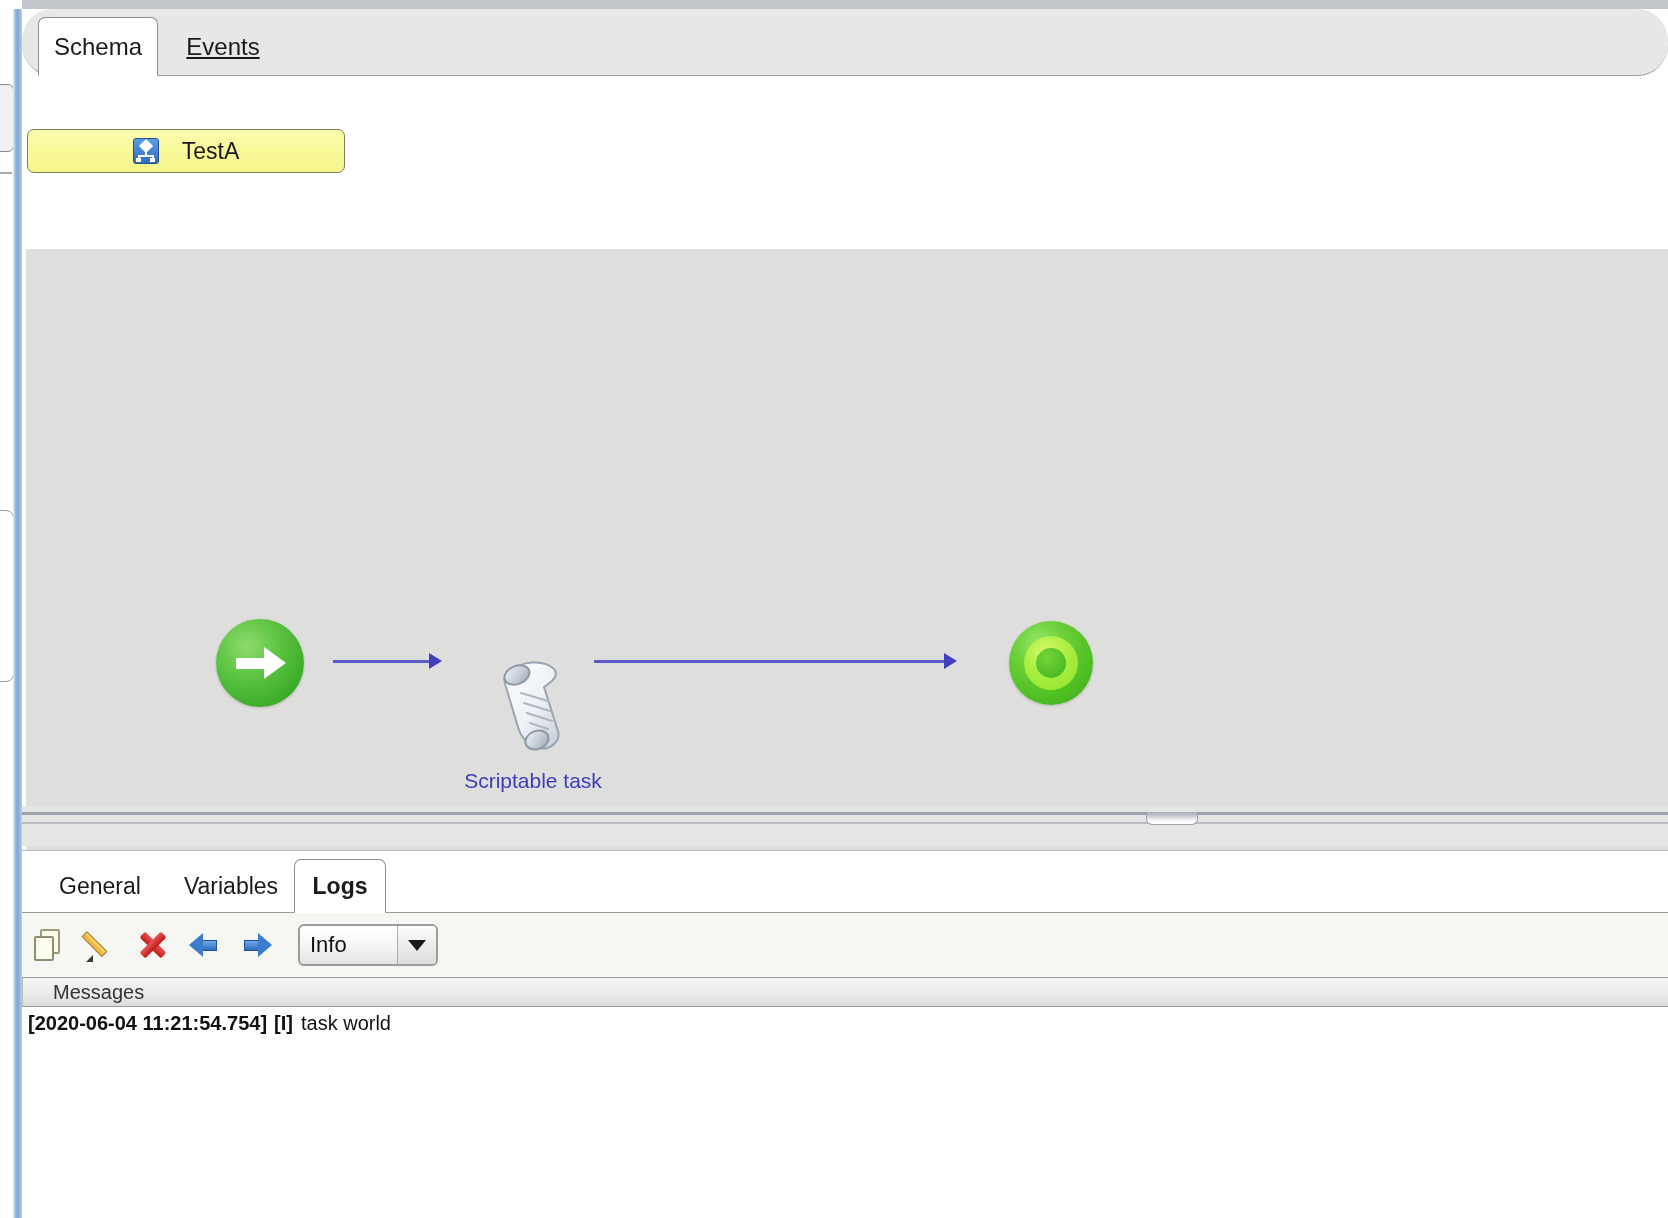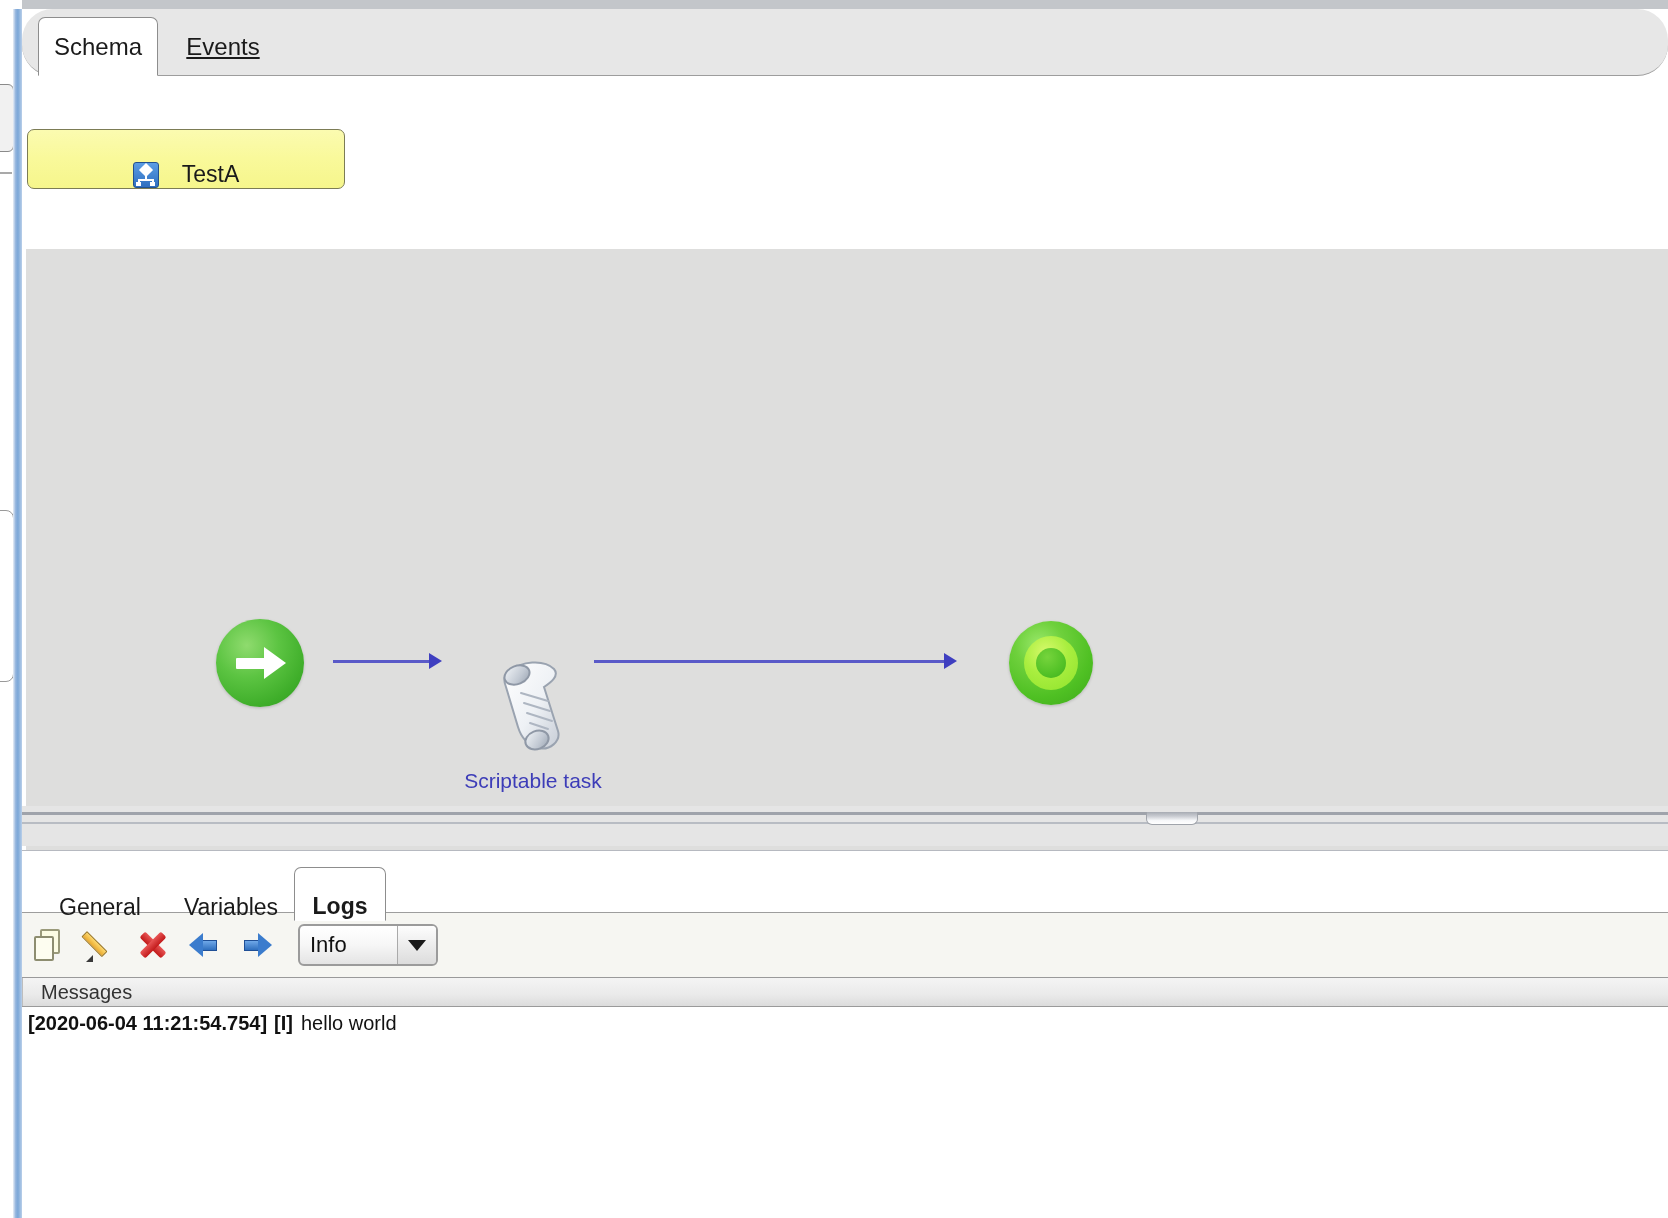--- a/index.html
+++ b/index.html
@@ -113,26 +113,26 @@
   
   .sub-area {
     position: absolute;
     left: 0; top: 67px;
     width: 1646px; height: 133px;
     background: #ffffff;
   }
   .process-btn {
     position: absolute;
     left: 5px; top: 53px;
-    width: 318px; height: 60px;
+    width: 318px; height: 44px;
     background: linear-gradient(to bottom, #fbfbb0 0%, #f9f99a 50%, #f6f68c 100%);
     border: 1px solid #7c7c55;
     border-radius: 7px;
     display: flex;
-    align-items: flex-end;
+    align-items: center;
     justify-content: center;
     gap: 23px;
     box-sizing: border-box;
   }
   .process-btn .lbl {
     font-size: 23px;
     color: #1a1a1a;
   }
   .schema-icon {
     width: 26px; height: 26px;
@@ -306,25 +306,25 @@
   }
   .bottom-tabbar {
     position: absolute; left: 0; top: 0;
     width: 1646px; height: 62px;
     background: #ffffff;
     border-bottom: 1px solid #9d9d9d;
     box-sizing: border-box;
   }
   .btab {
     position: absolute;
-    top: 16px;
+    top: 8px;
     height: 54px;
     box-sizing: border-box;
     display: flex;
-    align-items: flex-end;
+    align-items: center;
     justify-content: center;
     font-size: 23px;
     color: #1a1a1a;
     padding: 0 18px;
   }
   .btab.active {
     background: #ffffff;
     border: 1px solid #8d8d8d;
     border-bottom: 1px solid #ffffff;
     border-radius: 7px 7px 0 0;
@@ -457,21 +457,21 @@
     background: linear-gradient(to bottom, #f4f4f4 0%, #eaeaea 60%, #dcdcdc 100%);
     border-top: 1px solid #9a9a9a;
     border-bottom: 1px solid #9a9a9a;
     box-sizing: border-box;
     display: flex;
     align-items: center;
   }
   .msg-header .col {
     font-size: 20px;
     color: #333333;
-    padding-left: 18px;
+    padding-left: 30px;
     border-left: 1px solid #bdbdbd;
     line-height: 28px;
   }
   .msg-body {
     position: absolute;
     left: 0; top: 156px;
     width: 1646px; height: 212px;
     background: #ffffff;
     overflow: hidden;
   }
@@ -630,18 +630,18 @@
     </div>
 
     <div class="msg-header">
       <span class="col">Messages</span>
     </div>
 
     <div class="msg-body">
       <div class="msg-row">
         <span class="msg-ts">[2020-06-04 11:21:54.754]</span>
         <span class="msg-lvl">[I]</span>
-        <span class="msg-txt">hello world</span>
+        <span class="msg-txt">task world</span>
       </div>
     </div>
 
   </div>
 </div>
 
 </body></html>

